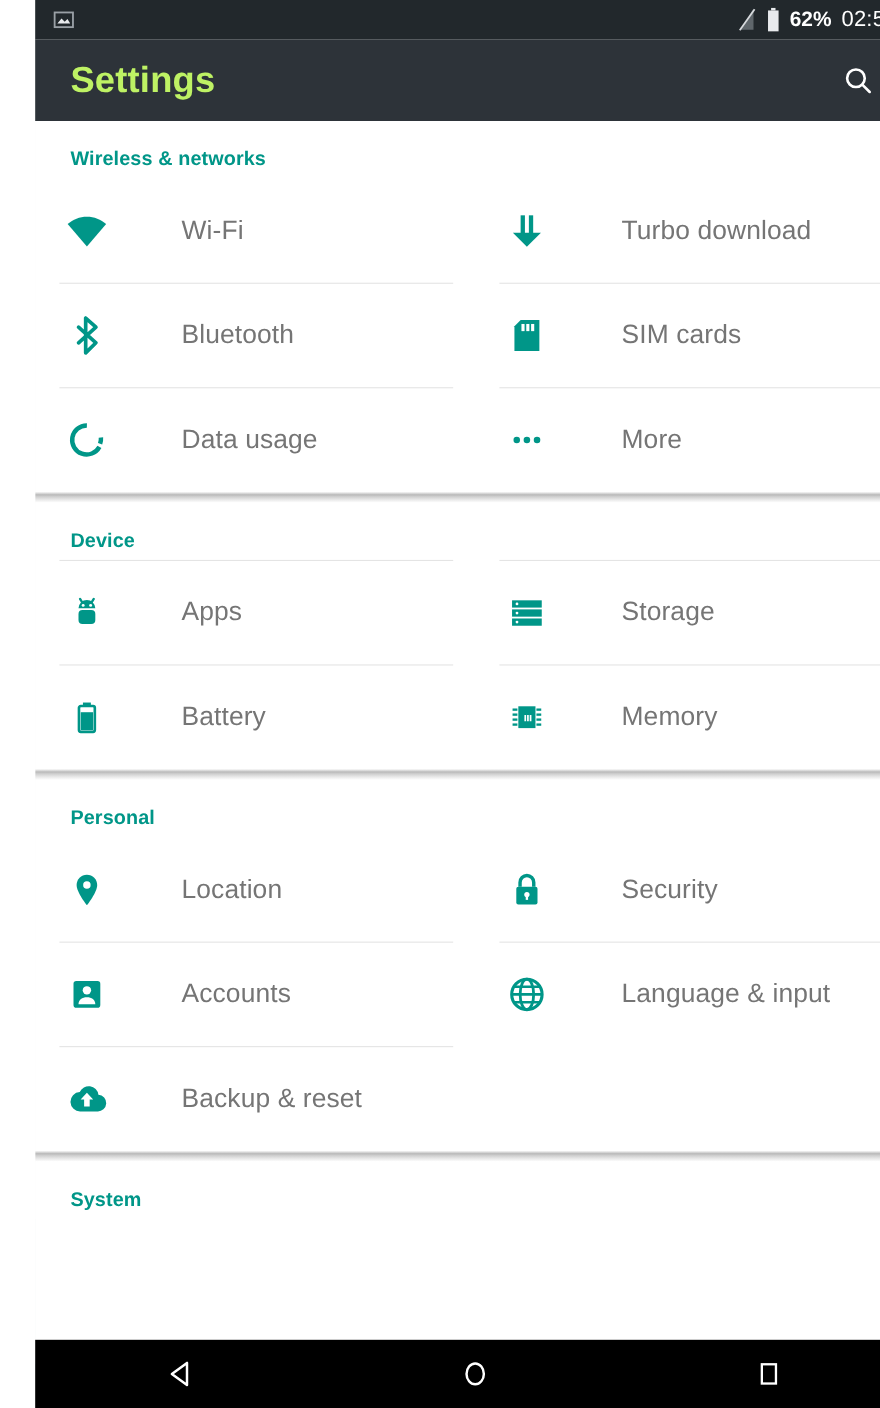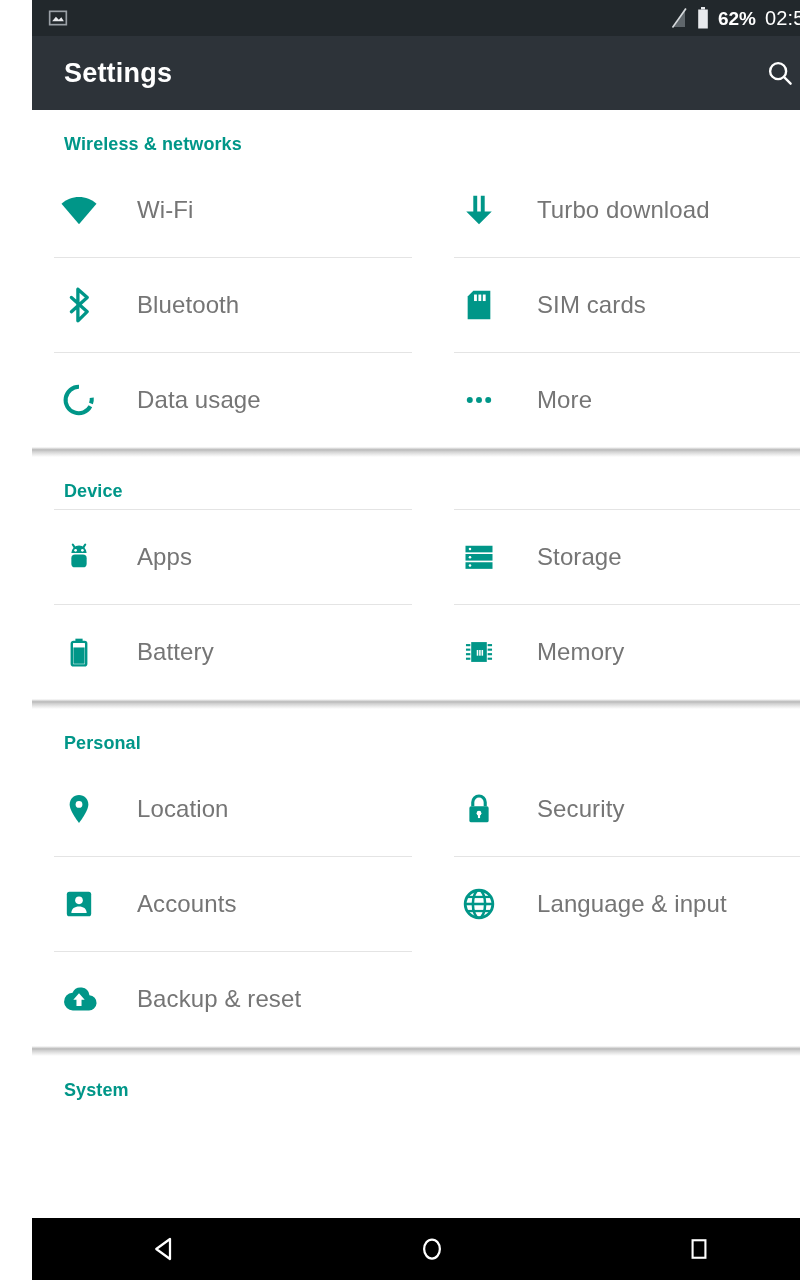--- a/index.html
+++ b/index.html
@@ -24,41 +24,41 @@
     line-height:1;
   }
   .status-pct { color:#ffffff; font-size:19px; font-weight:bold; line-height:1; }
 
   
   .app-bar {
     position:absolute; top:36px; left:0; width:800px; height:74px;
     background:#2d3339; display:flex; align-items:center; padding:0 26px 0 32px;
   }
   .app-title {
-    color:#ffffff; font-size:27px; font-weight:bold; letter-spacing:0.2px;
+    color:#bef264; font-size:33px; font-weight:bold; letter-spacing:0.2px;
   }
   .search-btn {
     margin-left:auto; width:52px; height:52px;
     display:flex; align-items:center; justify-content:center;
   }
 
   
   .content {
     position:absolute; top:110px; left:0; width:800px; height:1130px;
     background:#ffffff; overflow:hidden;
   }
   .section { background:#ffffff; }
   .section-header {
     color:#009688; font-size:18px; font-weight:bold;
     padding:24px 0 0 32px; letter-spacing:0.1px; height:52px;
   }
   .grid { display:flex; flex-wrap:wrap; }
   .cell {
     width:50%; height:95px; display:flex; align-items:center;
-    position:relative; padding-left:22px;
+    position:relative; padding-left:22px;gap:28px;
   }
   .cell.divider::before {
     content:""; position:absolute; top:0; left:22px; right:20px;
     height:1px; background:#e4e4e4;
   }
   .cell .icon-wrap {
     width:50px; height:50px; display:flex;
     align-items:center; justify-content:center; flex:0 0 50px;
   }
   .cell .label {

